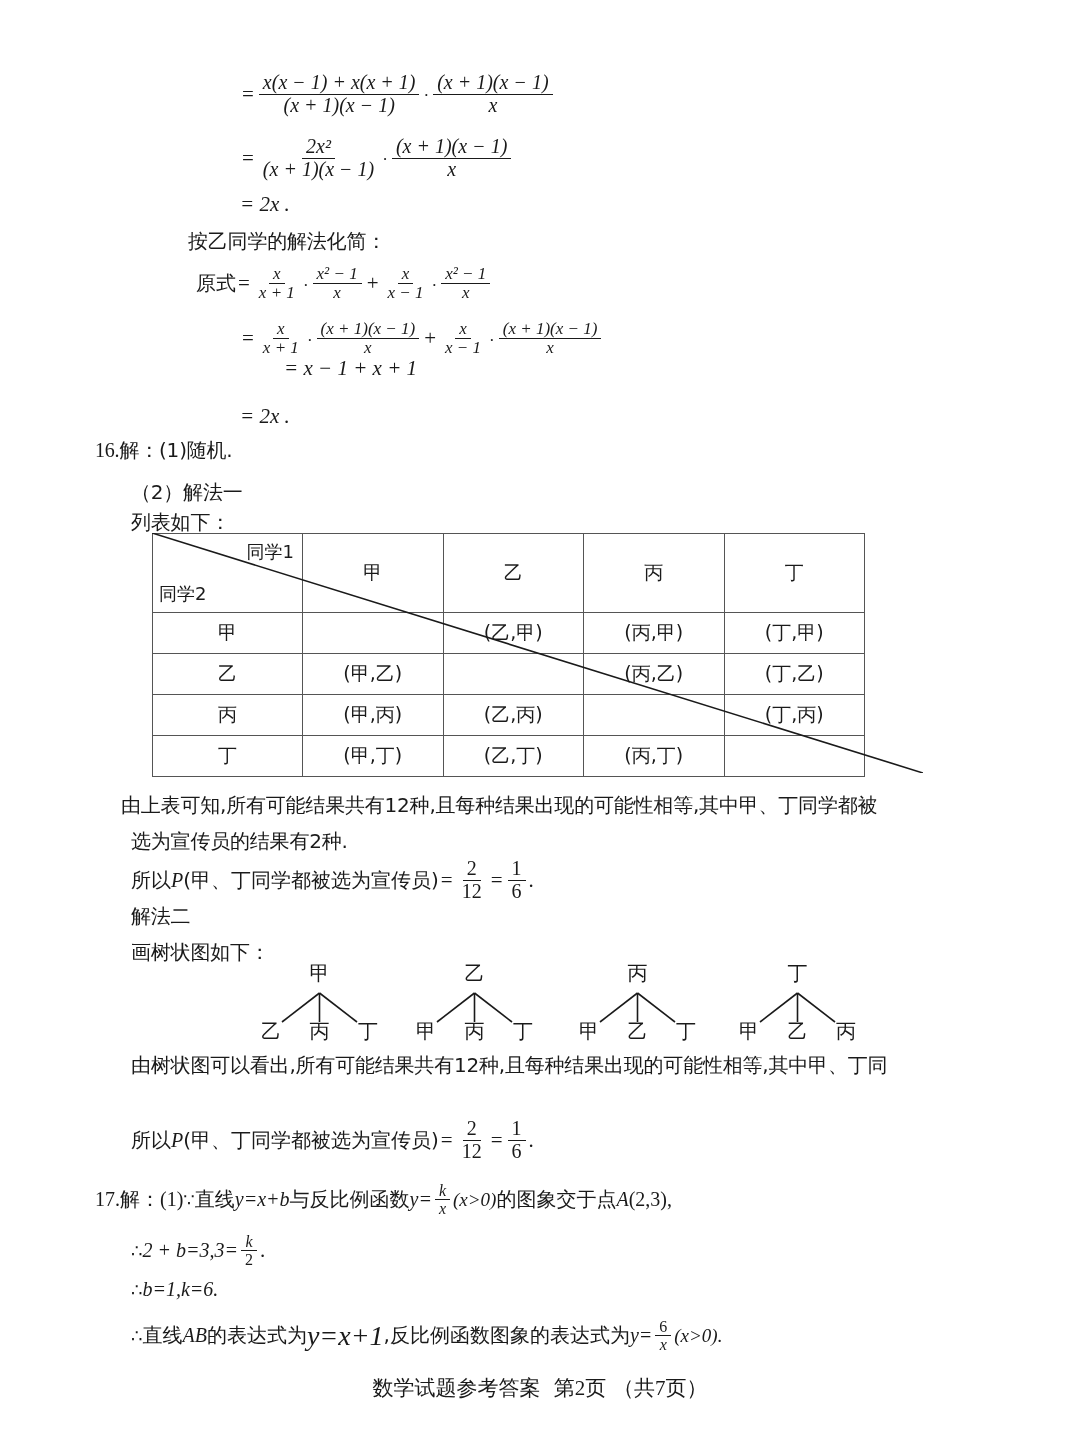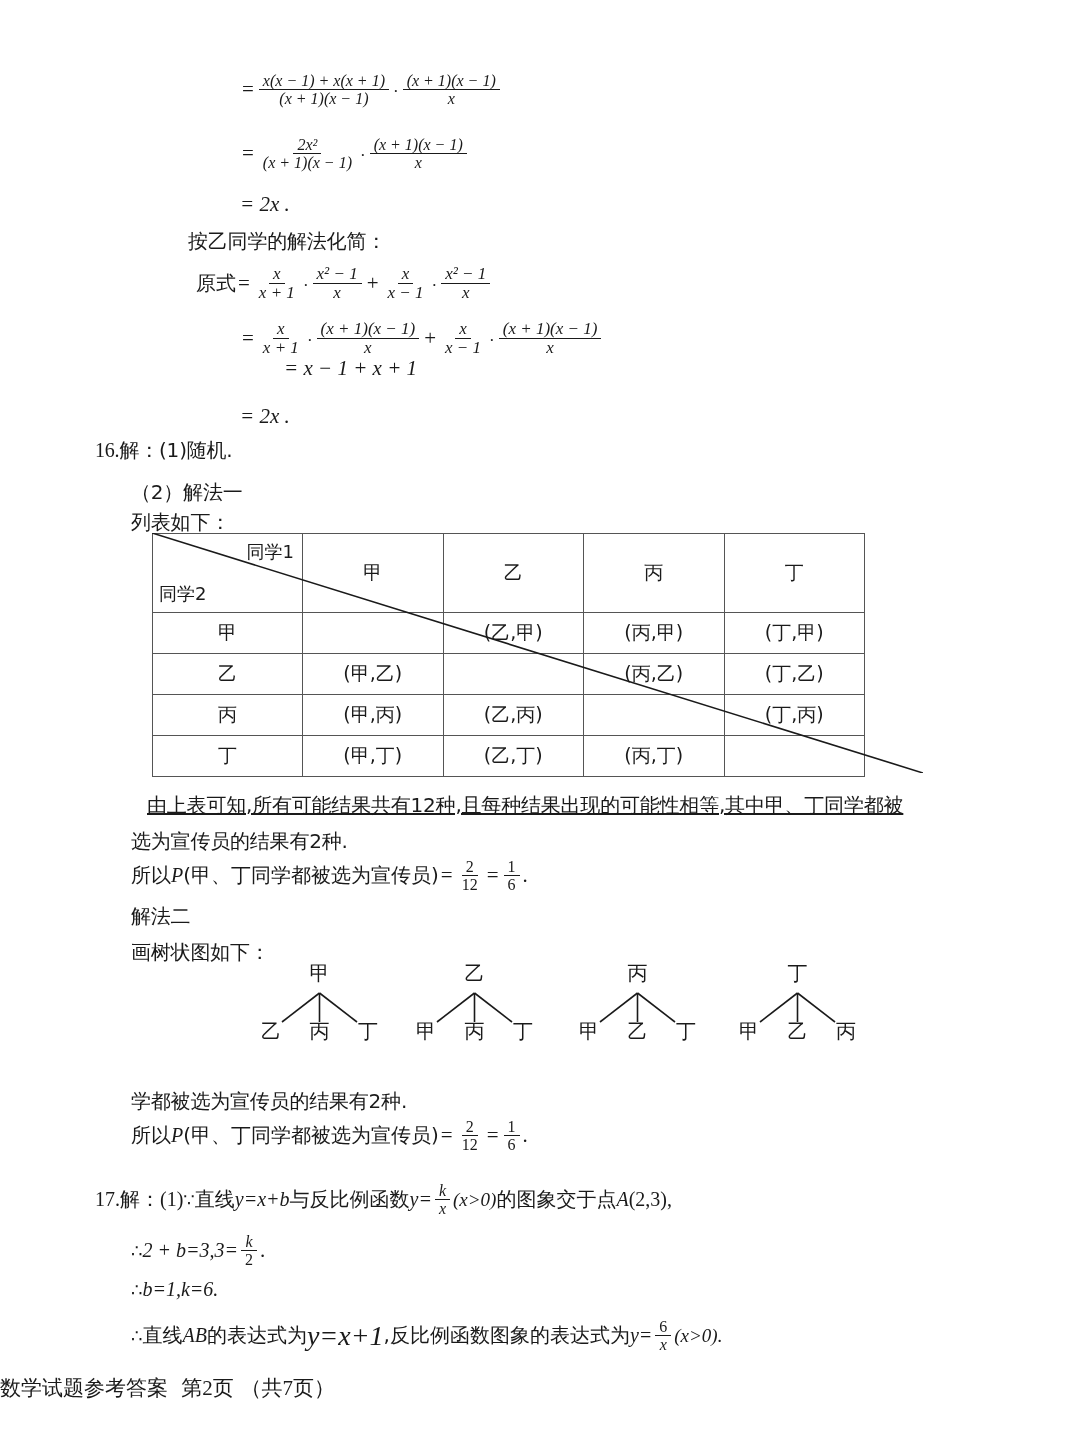--- a/index.html
+++ b/index.html
@@ -37,21 +37,21 @@
   .frac {
     display: inline-flex;
     flex-direction: column;
     align-items: center;
     vertical-align: middle;
     margin: 0 3px;
     line-height: 1.08;
   }
   .frac > .num, .frac > .den {
     padding: 0 4px;
-    font-size: 16px;
+    font-size: 20px;
     white-space: nowrap;
   }
   .frac > .num { border-bottom: 1.3px solid #1a1a1a; }
   .frac.small > .num, .frac.small > .den { font-size: 17px; }
   .frac.tiny > .num, .frac.tiny > .den { font-size: 16px; }
   .dot { margin: 0 1px; font-size: 17px; position: relative; top: 2px; }
 
   
   .ptext {
     position: absolute;
@@ -146,20 +146,21 @@
     font-size: 20px;
   }
   .tree svg { position: absolute; left: 0; top: 0; }
 
   
   .footer {
     position: absolute;
     left: 0;
     right: 0;
     top: 1374px;
+    text-align: center;
     font-family: "DejaVu Sans", "Liberation Sans", sans-serif;
     font-size: 21px;
   }
   .footer .fnum { font-family: "Liberation Serif", serif; }
 </style>
 </head>
 <body>
 
 <div class="page">
 
@@ -292,21 +293,21 @@
         <td>(丙,丁)</td>
         <td></td>
       </tr>
     </tbody>
       </table>
     <svg class="diag-overlay" viewBox="0 0 771 240">
       <line x1="0" y1="0" x2="771" y2="240" stroke="#1a1a1a" stroke-width="1.6"></line>
     </svg>
   </div>
 
-  <div class="ptext" style="left:147px; top:792px;text-decoration:underline;">由上表可知,所有可能结果共有12种,且每种结果出现的可能性相等,其中甲、丁同学都被</div>
+  <div class="ptext" style="left:121px; top:792px;">由上表可知,所有可能结果共有12种,且每种结果出现的可能性相等,其中甲、丁同学都被</div>
   <div class="ptext" style="left:131px; top:828px;">选为宣传员的结果有2种.</div>
 
   <div class="mline" style="left:131px; top:858px;">
     <span class="cn" style="font-size:20px;">所以</span>
     <span class="it" style="font-size:20px;">P</span>
     <span class="cn" style="font-size:20px;">(甲、丁同学都被选为宣传员)</span>
     <span class="eq">=</span>
     <span class="frac">
       <span class="num">2</span>
       <span class="den">12</span>
@@ -370,21 +371,21 @@
         <line x1="62.5" y1="33" x2="100" y2="62" stroke="#1a1a1a" stroke-width="1.6"></line>
       </svg>
       <div class="leaves">
         <span>甲</span>
         <span>乙</span>
         <span>丙</span>
       </div>
     </div>
   </div>
 
-  <div class="ptext" style="left:131px; top:1088px;">学都被选为宣传员的结果有2种.</div>
+  <div class="ptext" style="left:131px; top:1052px;">由树状图可以看出,所有可能结果共有12种,且每种结果出现的可能性相等,其中甲、丁同</div>
 
   <div class="mline" style="left:131px; top:1118px;">
     <span class="cn" style="font-size:20px;">所以</span>
     <span class="it" style="font-size:20px;">P</span>
     <span class="cn" style="font-size:20px;">(甲、丁同学都被选为宣传员)</span>
     <span class="eq">=</span>
     <span class="frac">
       <span class="num">2</span>
       <span class="den">12</span>
     </span>

